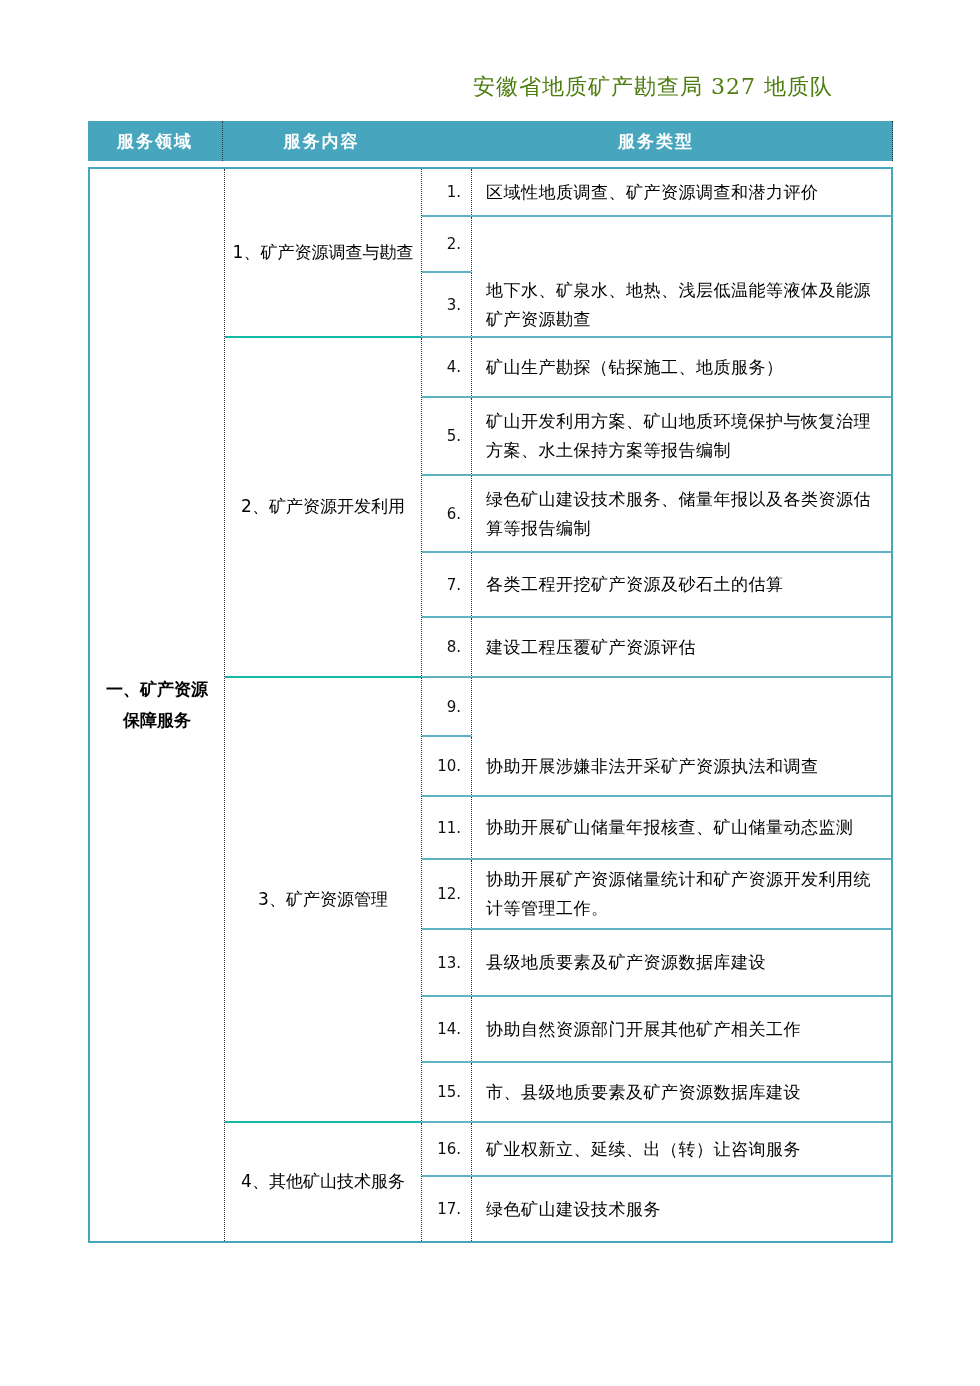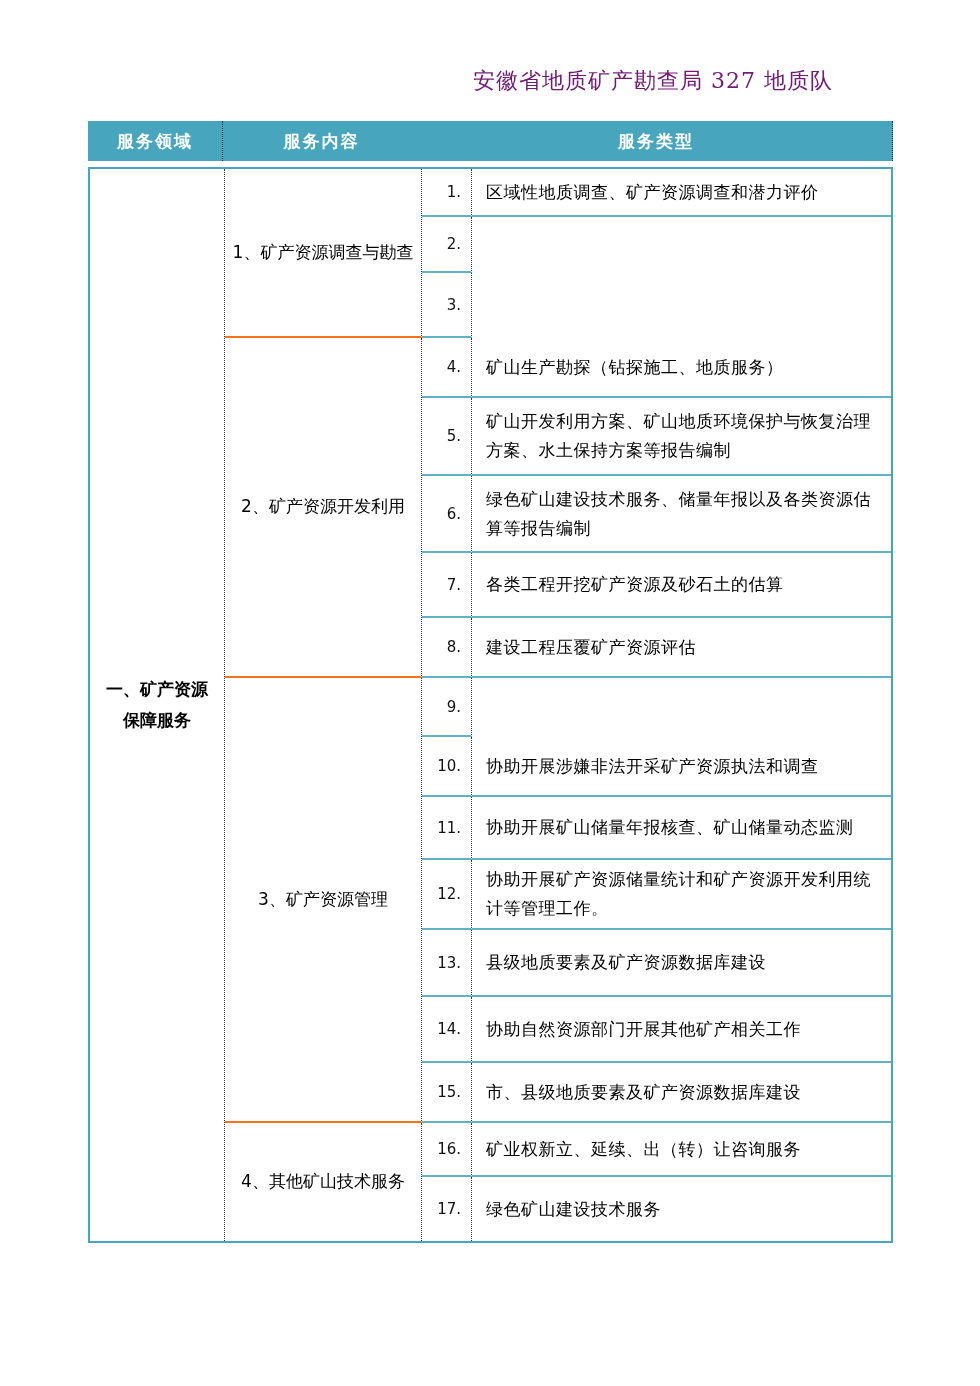--- a/index.html
+++ b/index.html
@@ -1,20 +1,20 @@
 <!DOCTYPE html>
 <html><head>
 <meta charset="utf-8">
 <style>
   html,body{margin:0;padding:0;background:#ffffff;}
   .page{position:relative;width:980px;height:1386px;background:#ffffff;overflow:hidden;
         font-family:"DejaVu Sans",sans-serif;color:#000;}
-  .doc-title{position:absolute;top:66px;left:88px;width:805px;box-sizing:border-box;
+  .doc-title{position:absolute;top:72px;left:88px;width:805px;box-sizing:border-box;
         text-align:right;padding-right:60px;font-family:"DejaVu Serif",serif;
-        font-size:22px;letter-spacing:1px;color:#701a75;}
+        font-size:22px;letter-spacing:1px;color:#4d7c0f;}
   
   .thead{position:absolute;top:121px;left:88px;width:805px;height:40px;
         display:grid;grid-template-columns:135px 197px 1fr;background:#47a6bd;}
   .th{display:flex;align-items:center;justify-content:center;color:#ffffff;
       font-weight:bold;font-size:17px;letter-spacing:2px;}
   .th-sep{border-right:1px dotted #24333a;text-align:center;}
   
   .tbody{position:absolute;top:167px;left:88px;width:805px;height:1076px;box-sizing:border-box;
         border:2px solid #47a6bd;display:grid;
         grid-template-columns:135px 197px 50px 1fr;
@@ -23,21 +23,21 @@
   .cell-domain{grid-area:1/1/18/2;border-right:1px dotted #333;
         display:flex;align-items:center;justify-content:center;text-align:center;
         font-weight:bold;font-size:17px;line-height:1.8;padding:0 8px;}
   .cell-group{border-right:1px dotted #333;display:flex;align-items:center;
         justify-content:center;text-align:center;font-size:17px;padding:0 6px;line-height:1.6;}
   .cell-num{border-right:1px dotted #333;display:flex;align-items:center;
         justify-content:flex-end;padding-right:10px;font-size:15px;color:#111;}
   .cell-text{display:flex;align-items:center;padding:2px 12px 2px 14px;
         font-size:17px;line-height:1.7;letter-spacing:0.5px;}
   .rb{border-bottom:2px solid #62b2c5;}   
-  .gb{border-bottom:2px solid #f97316;}   
+  .gb{border-bottom:2px solid #14b8a6;}   
 </style>
 </head>
 <body>
 
 <div class="page">
 
   <div class="doc-title">安徽省地质矿产勘查局 327 地质队</div>
 
   <div class="thead">
     <div class="th th-sep">服务领域</div>
@@ -53,20 +53,21 @@
     <div class="cell cell-group gb" style="grid-area:4/2/9/3">2、矿产资源开发利用</div>
     <div class="cell cell-group gb" style="grid-area:9/2/16/3">3、矿产资源管理</div>
     <div class="cell cell-group" style="grid-area:16/2/18/3">4、其他矿山技术服务</div>
 
     <div class="cell cell-num rb" style="grid-area:1/3/2/4">1.</div>
     <div class="cell cell-text rb" style="grid-area:1/4/2/5">区域性地质调查、矿产资源调查和潜力评价</div>
 
     <div class="cell cell-num rb" style="grid-area:2/3/3/4">2.</div>
 
     <div class="cell cell-num rb" style="grid-area:3/3/4/4">3.</div>
+    <div class="cell cell-text rb" style="grid-area:3/4/4/5">地下水、矿泉水、地热、浅层低温能等液体及能源矿产资源勘查</div>
 
     <div class="cell cell-num rb" style="grid-area:4/3/5/4">4.</div>
     <div class="cell cell-text rb" style="grid-area:4/4/5/5">矿山生产勘探（钻探施工、地质服务）</div>
 
     <div class="cell cell-num rb" style="grid-area:5/3/6/4">5.</div>
     <div class="cell cell-text rb" style="grid-area:5/4/6/5">矿山开发利用方案、矿山地质环境保护与恢复治理方案、水土保持方案等报告编制</div>
 
     <div class="cell cell-num rb" style="grid-area:6/3/7/4">6.</div>
     <div class="cell cell-text rb" style="grid-area:6/4/7/5">绿色矿山建设技术服务、储量年报以及各类资源估算等报告编制</div>
 

